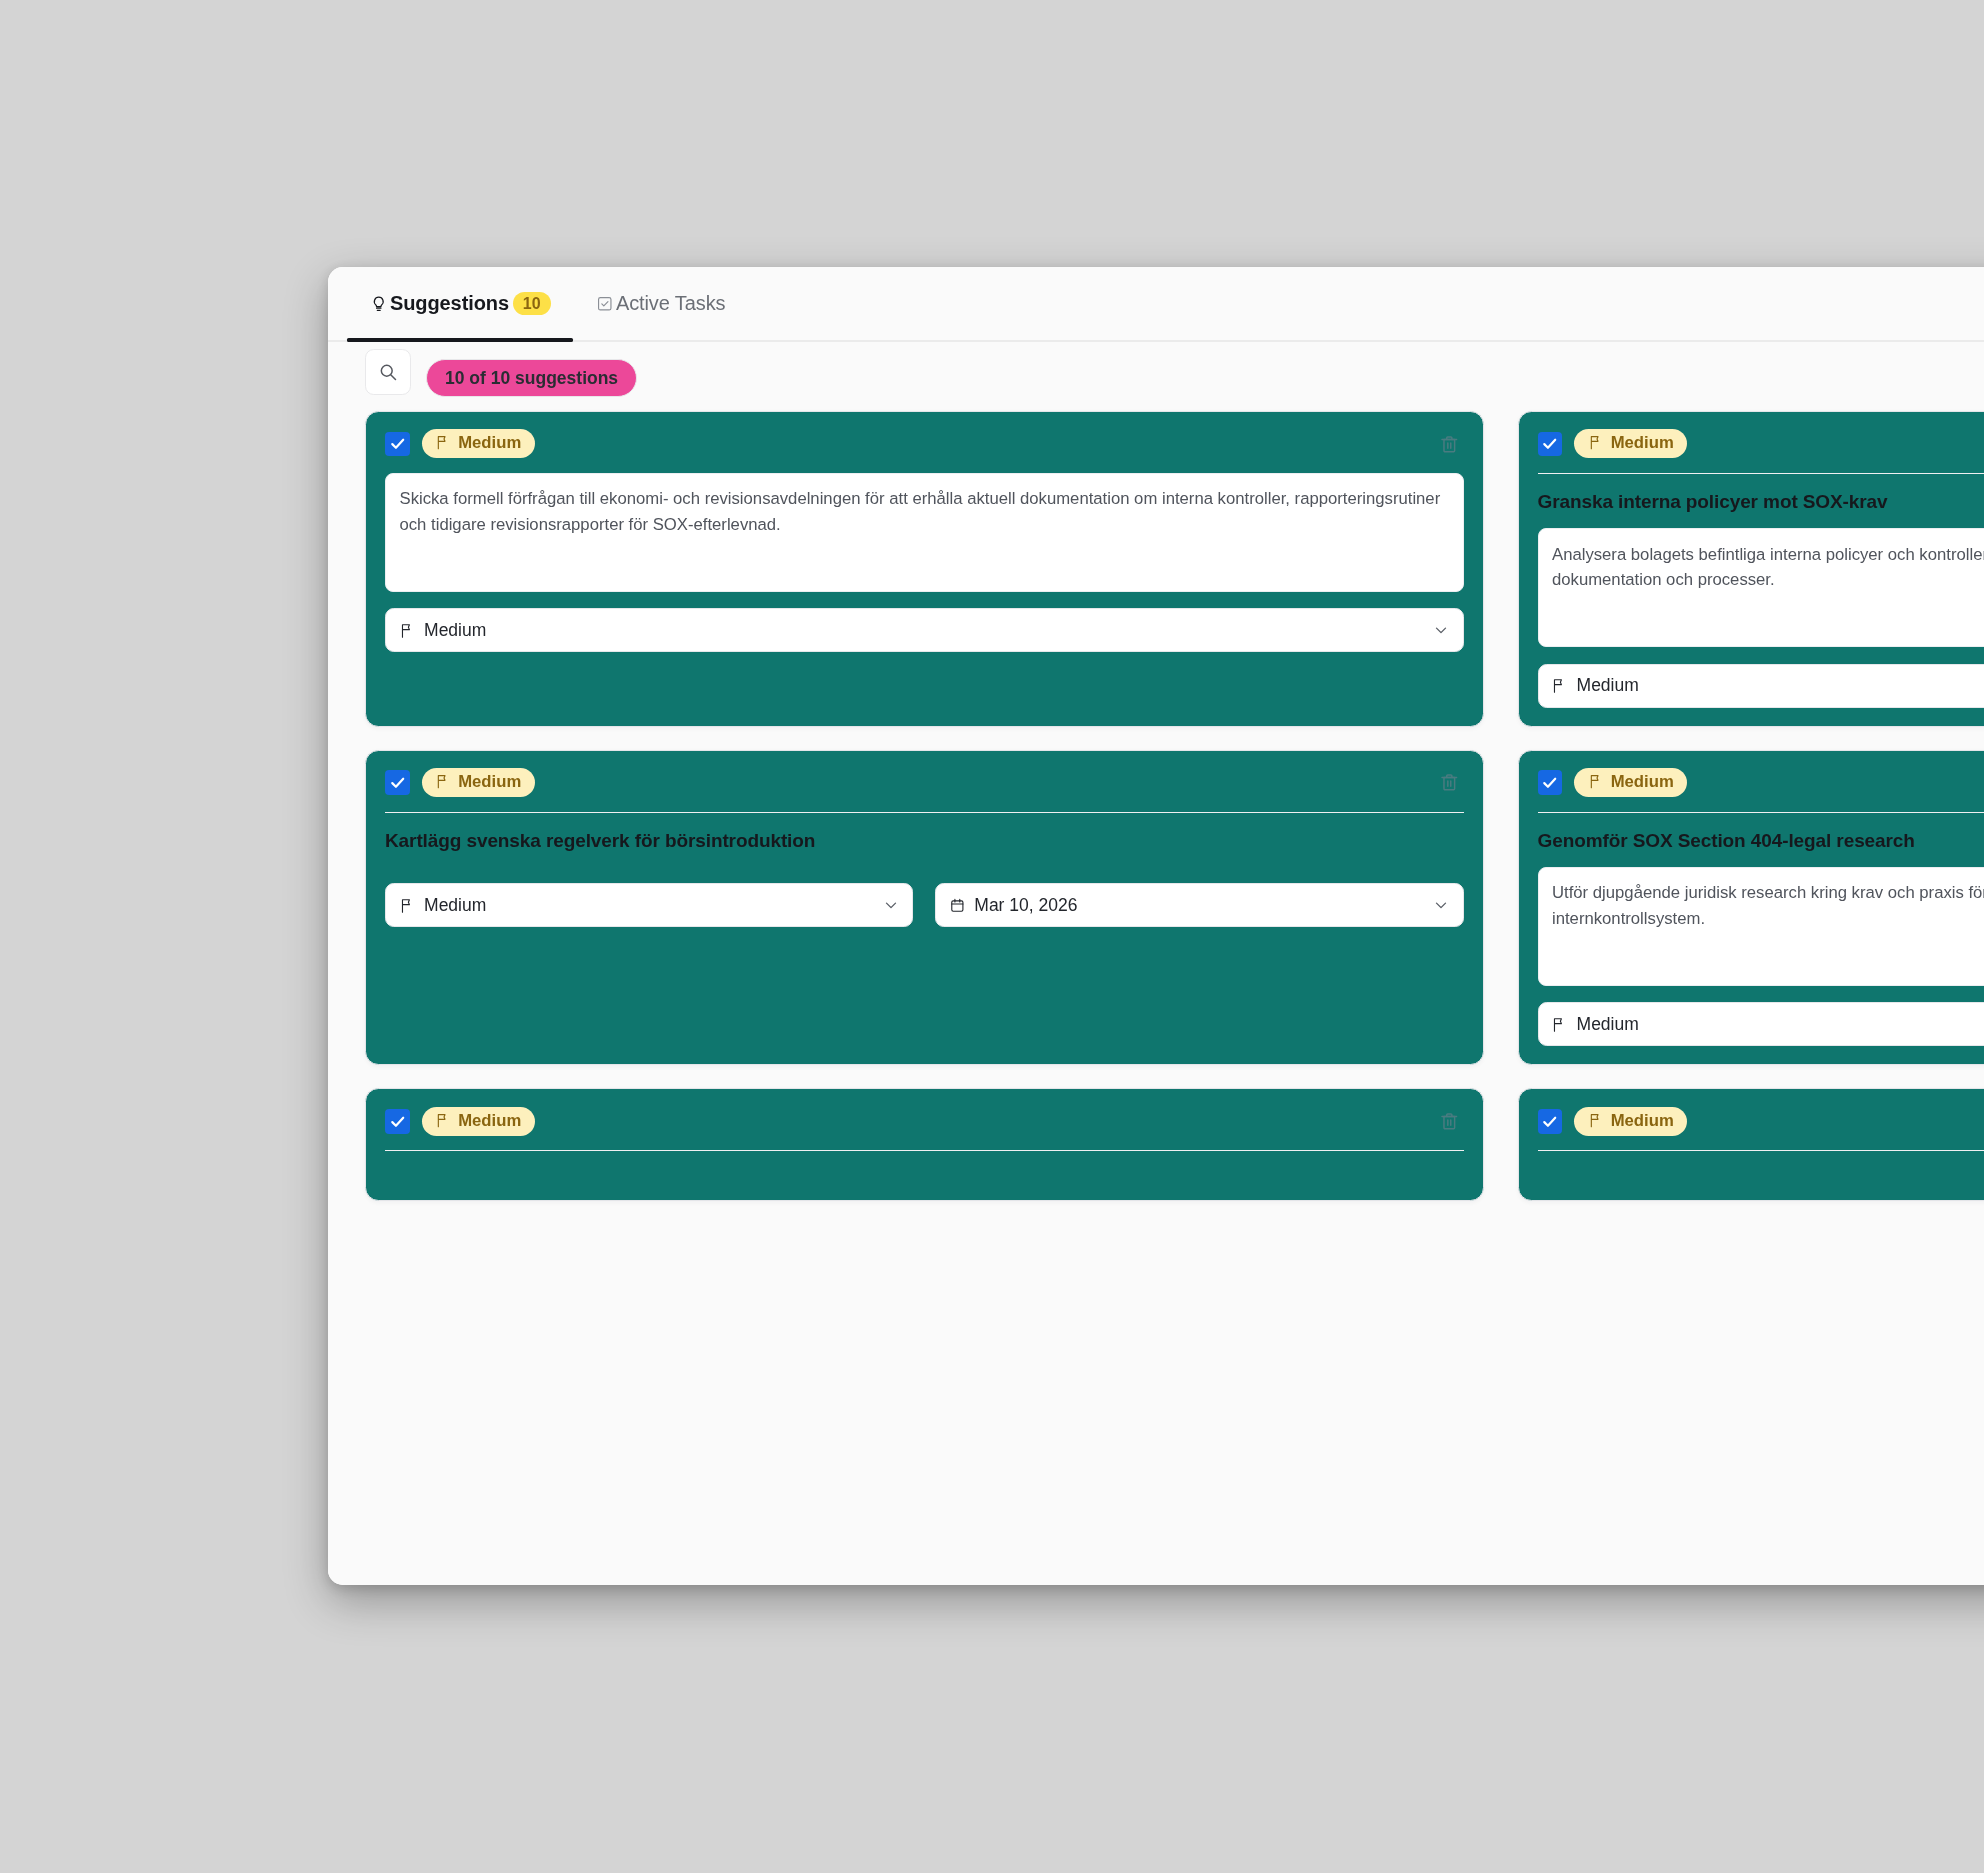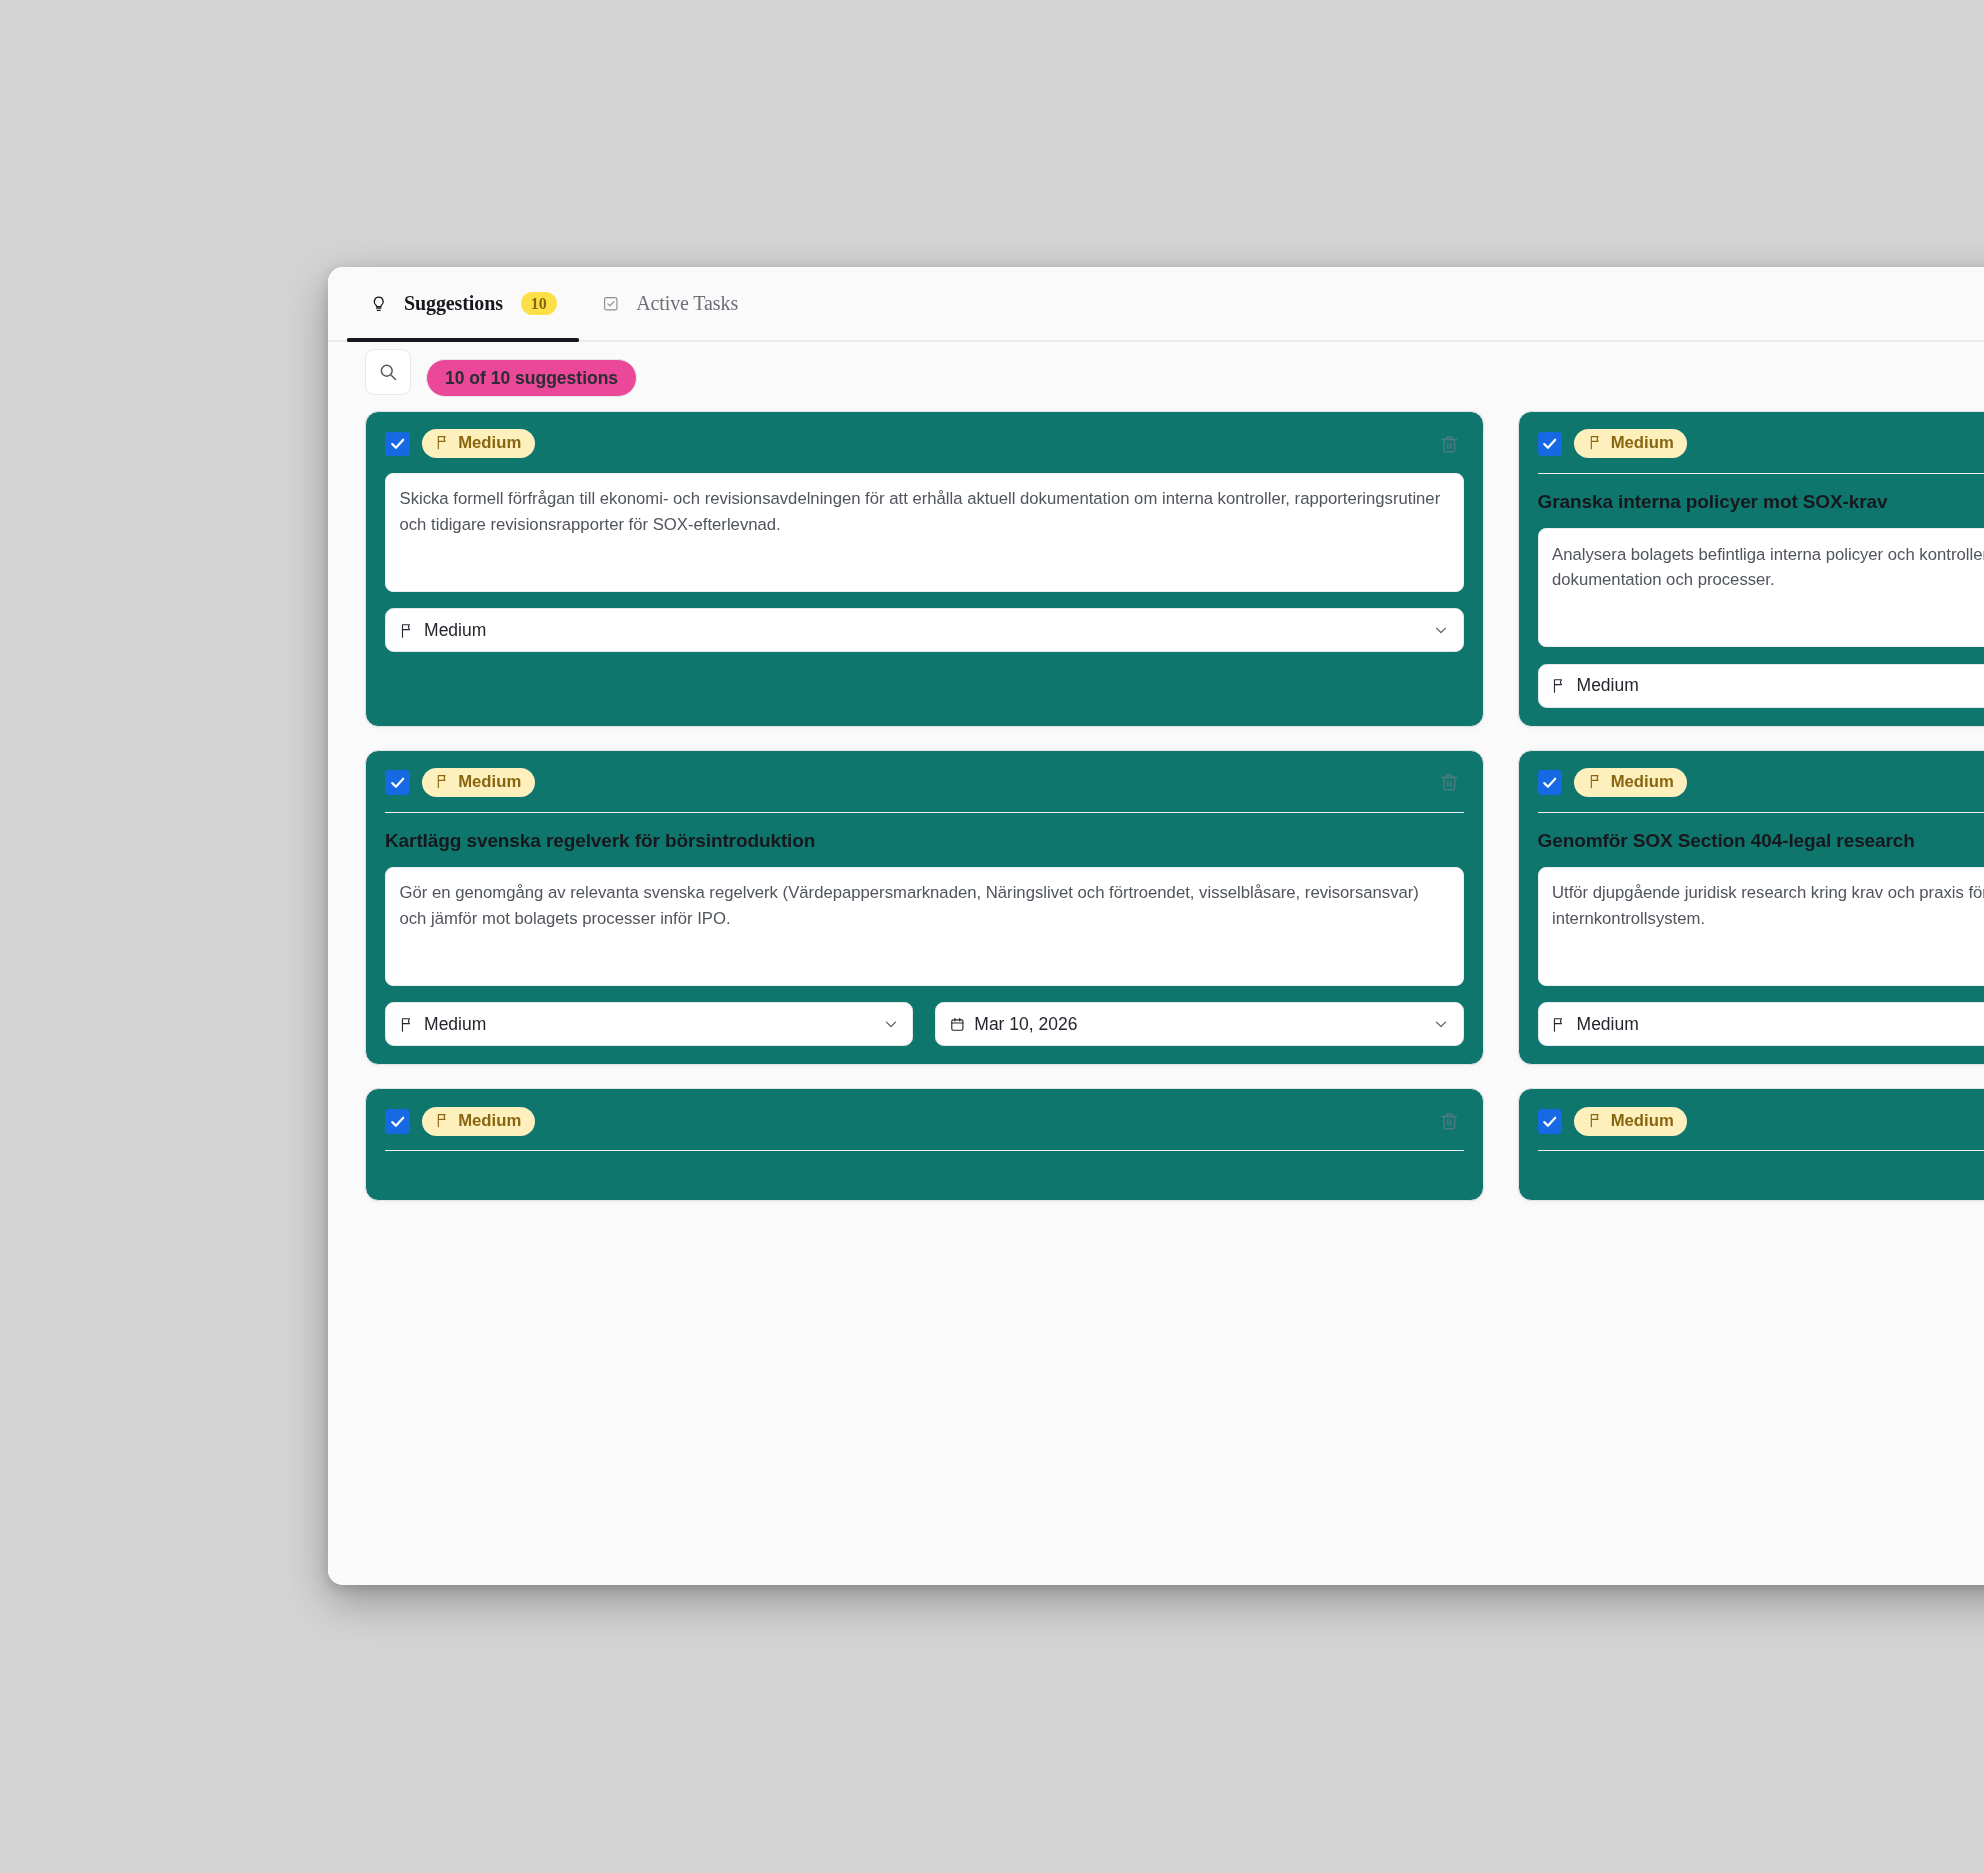--- a/index.html
+++ b/index.html
@@ -36,26 +36,25 @@
     display: flex;
     align-items: center;
     padding: 0 19px 0 19px;
   }
 
   .tabs { display: flex; align-items: stretch; height: 100%; }
 
   .tab {
     display: flex;
     align-items: center;
-    gap: 16px;
+    gap: 2px;
     padding: 18px 22px;
     height: 100%;
     cursor: pointer;
     position: relative;
-    font-family: Liberation Serif, serif;
   }
   .tab-label {
     font-size: 20px;
     color: #6b6f76;
     letter-spacing: -0.1px;
     white-space: nowrap;
   }
   .tab.active .tab-label { color: #16181d; font-weight: 700; }
   .tab.active::after {
     content: "";
@@ -380,23 +379,20 @@
             <svg viewBox="0 0 24 24" fill="none" stroke="#7b8090" stroke-width="1.7" stroke-linecap="round" stroke-linejoin="round">
               <path d="M3.5 6.5h17M9 6.5V4.6A1.1 1.1 0 0 1 10.1 3.5h3.8A1.1 1.1 0 0 1 15 4.6v1.9"></path>
               <path d="M5.8 6.5h12.4v13a1.2 1.2 0 0 1-1.2 1.2H7a1.2 1.2 0 0 1-1.2-1.2z"></path>
               <path d="M10.3 10.5v6M13.7 10.5v6"></path>
             </svg>
           </div>
         </div>
         <div class="card-title-row">
           <div class="card-title">Kartlägg svenska regelverk för börsintroduktion</div>
         </div>
-        <div class="desc-box">
-          <div class="desc-text">Gör en genomgång av relevanta svenska regelverk (Värdepappersmarknaden, Näringslivet och förtroendet, visselblåsare, revisorsansvar) och jämför mot bolagets processer inför IPO.</div>
-        </div>
         <div class="card-controls">
           <div class="select-box">
             <span class="lead-icon">
               <svg viewBox="0 0 24 24" fill="none" stroke="#23262c" stroke-width="1.6" stroke-linecap="round" stroke-linejoin="round">
                   <path d="M5 22V4M5 4h10l-1.5 3.5L15 11H5"></path>
                 </svg>
             </span>
             <span class="select-value">Medium</span>
             <span class="chev">
               <svg viewBox="0 0 24 24" fill="none" stroke="#5b5f67" stroke-width="1.8" stroke-linecap="round" stroke-linejoin="round">

